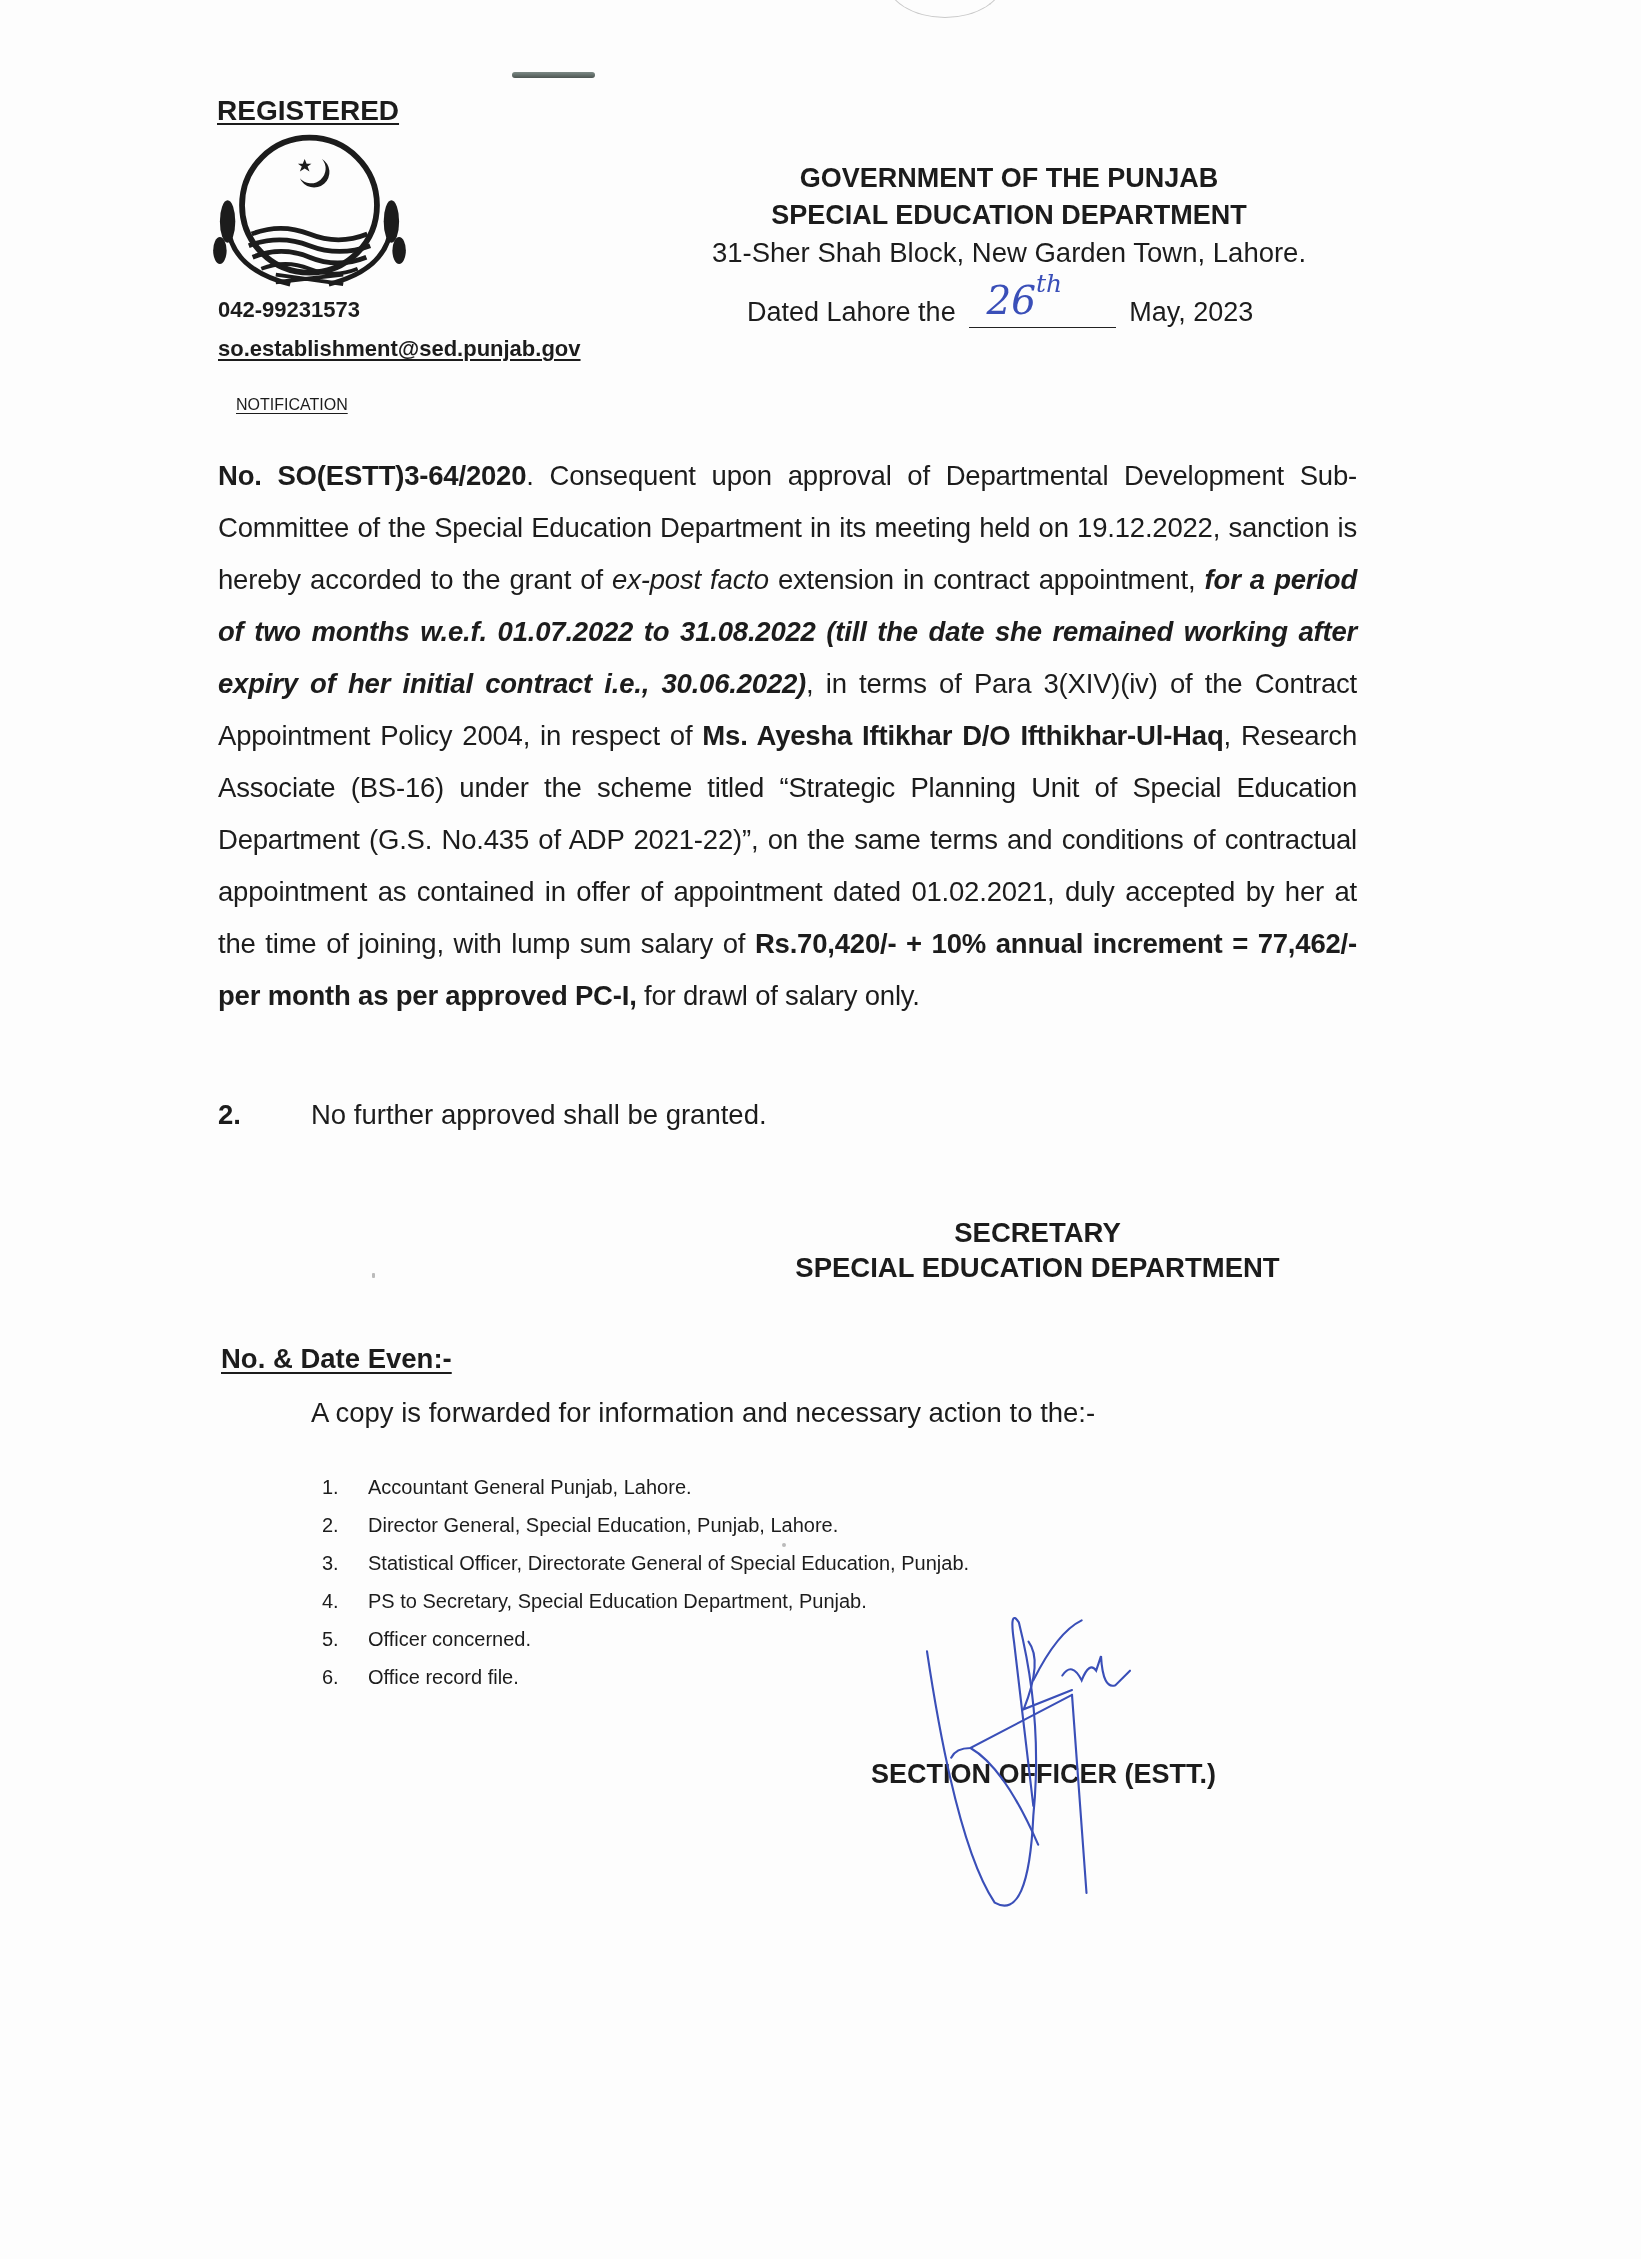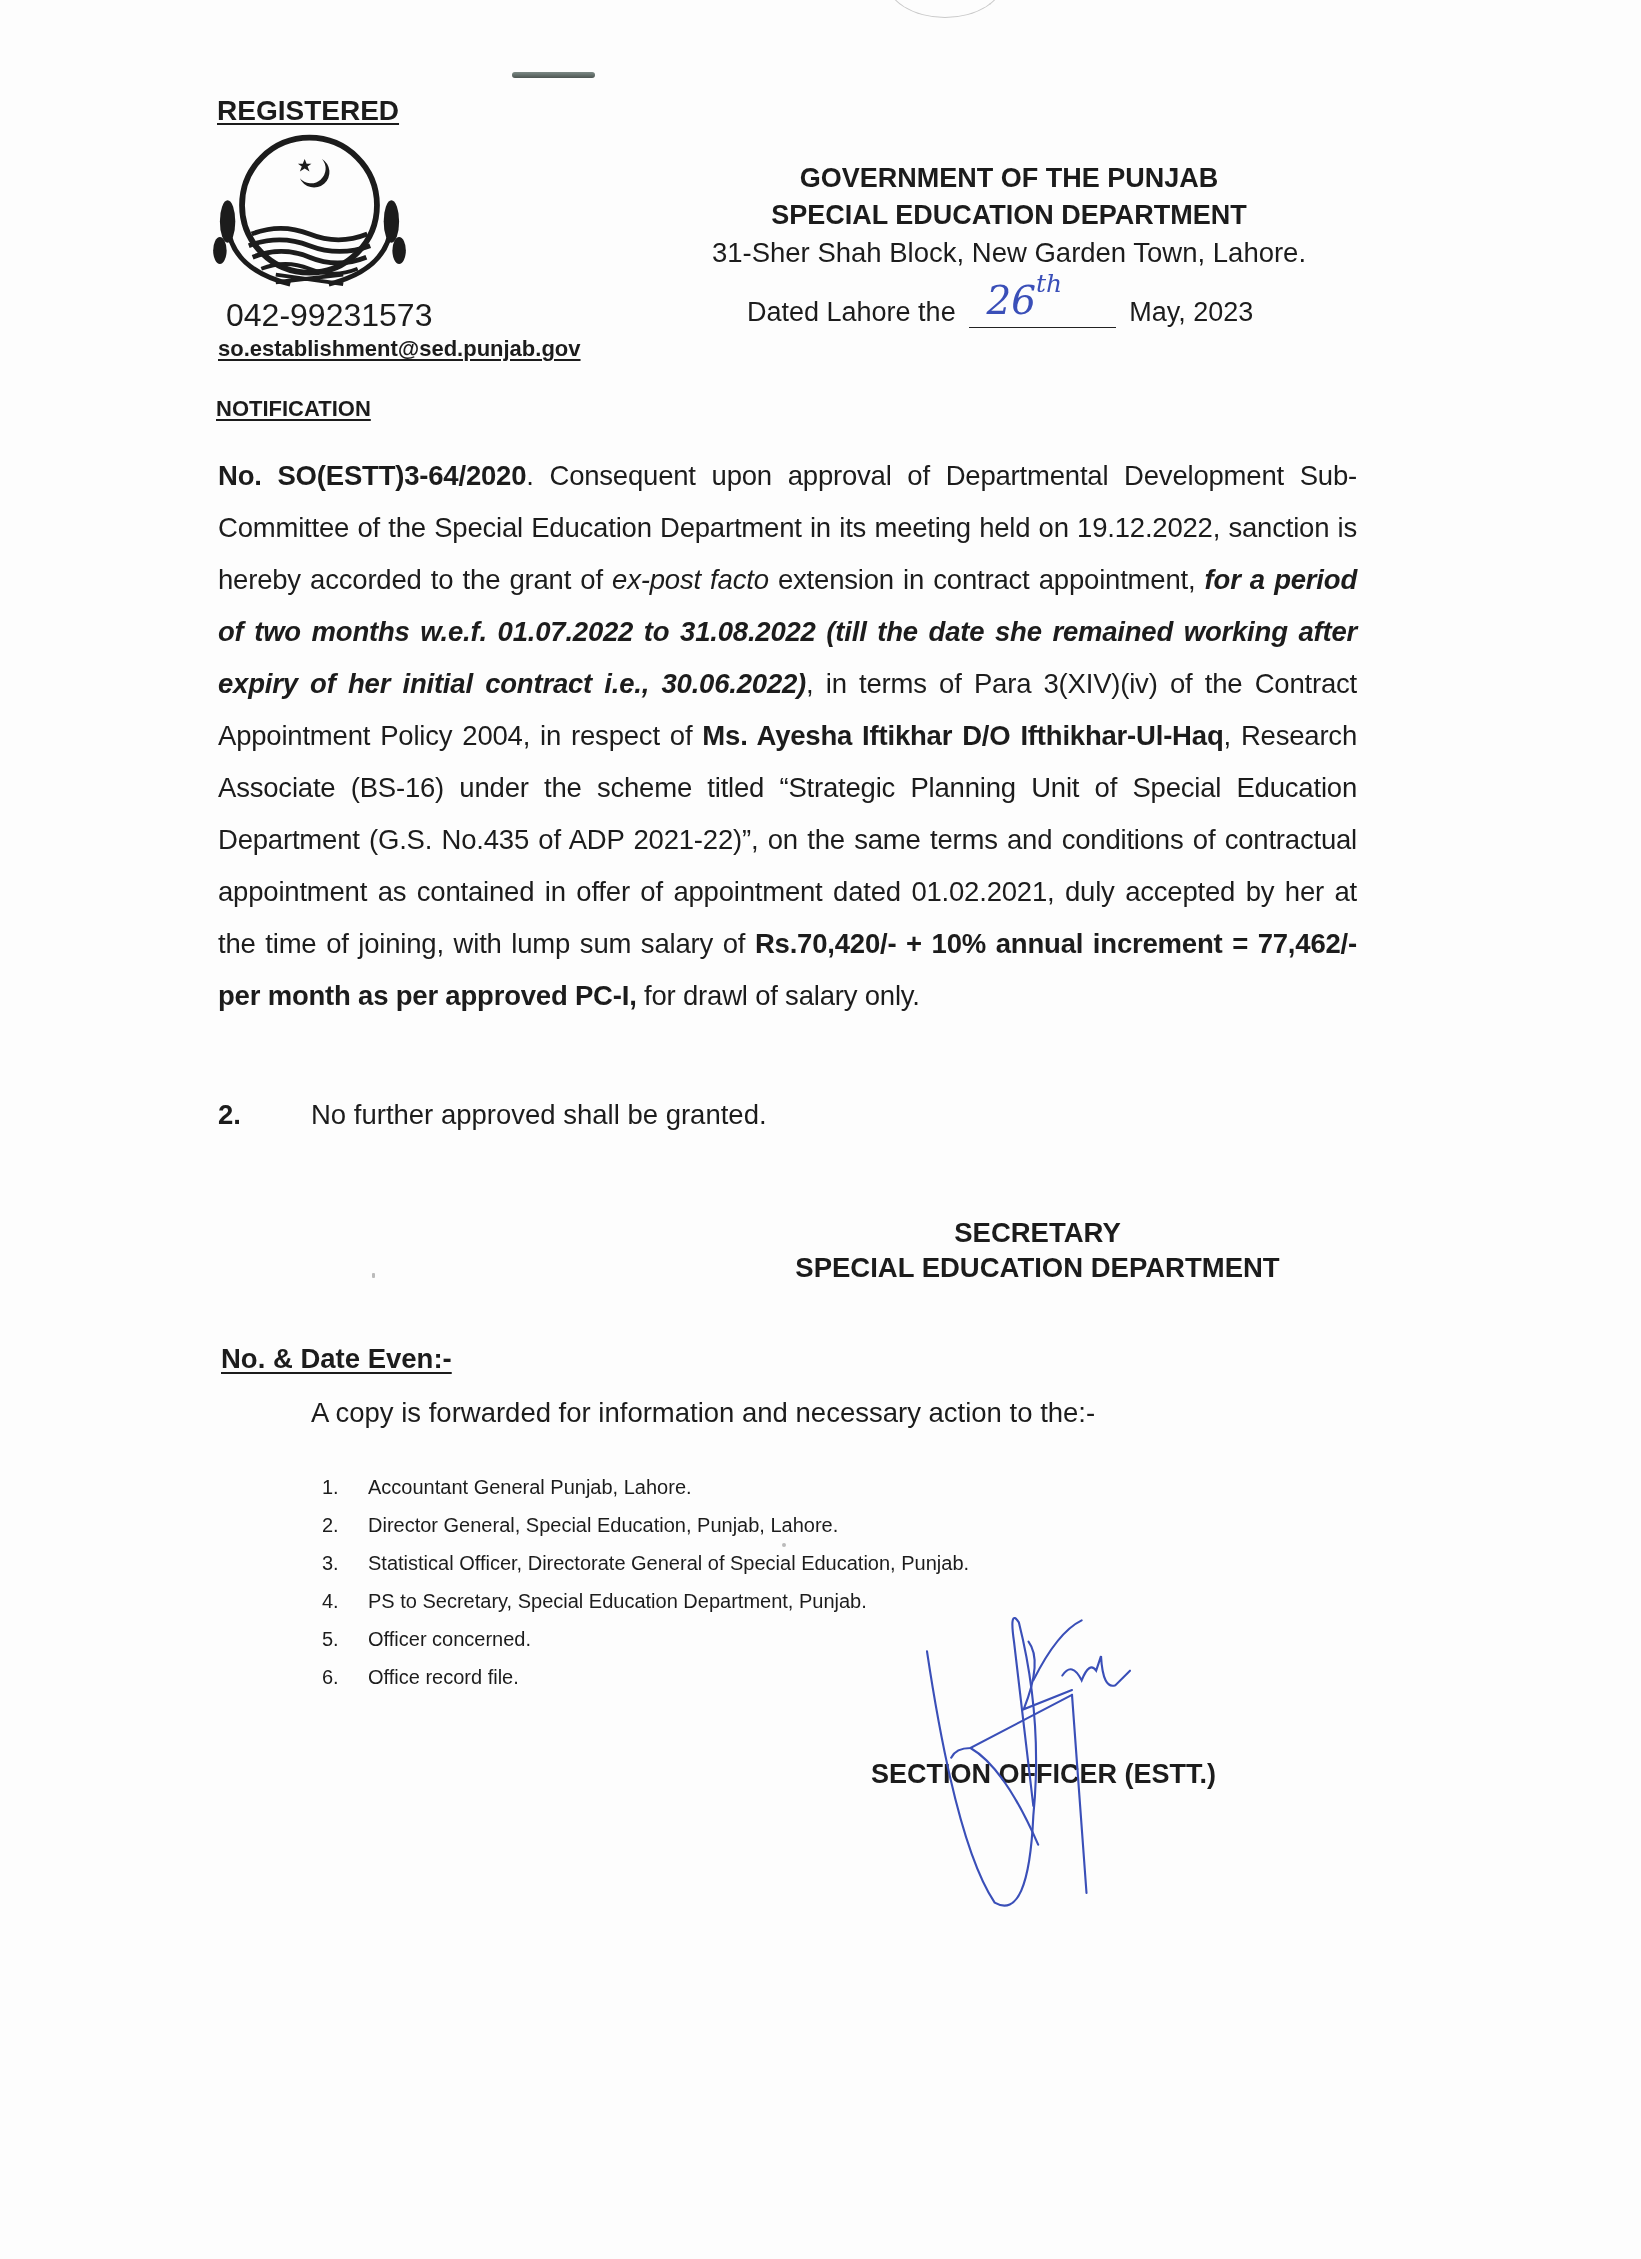--- a/index.html
+++ b/index.html
@@ -16,21 +16,21 @@
   }
   .staple {
     position: absolute; left: 512px; top: 72px; width: 83px; height: 5.8px;
     background: linear-gradient(#7d8a86, #4d5652); border-radius: 2.9px;
   }
   .registered {
     left: 217px; top: 95px; font-size: 28px; font-weight: bold;
     text-decoration: underline; text-underline-offset: 2.9px;
   }
   .emblem { left: 208px; top: 130px; width: 203px; height: 159px; }
-  .phone { left: 226px; top: 297px; font-size: 32px; font-weight: normal; }
+  .phone { left: 218px; top: 297px; font-size: 22px; font-weight: bold; }
   .email {
     left: 218px; top: 336px; font-size: 22px; font-weight: bold;
     text-decoration: underline; text-underline-offset: 2.9px;
   }
   .header-block {
     left: 666px; top: 133px; width: 686px; text-align: center; margin-top: 27px;
   }
   .header-block .l1, .header-block .l2 { font-size: 27px; font-weight: bold; line-height: 37px; }
   .header-block .l3 { font-size: 27.5px; line-height: 37px; }
   .dated {
@@ -39,21 +39,21 @@
   .date-blank {
     display: inline-block; width: 147px; height: 29px;
     border-bottom: 1.9px solid #222; margin: 0 5.8px; position: relative; vertical-align: bottom;
   }
   .handwrite {
     position: absolute; left: 17.4px; top: -21px; font-family: "DejaVu Serif", serif;
     font-style: italic; font-size: 39px; color: #3a4fb8; text-align: right;
   }
   .handwrite sup { font-size: 25px; position: relative; top: -7.7px; }
   .notif-title {
-    left: 216px; top: 396px; font-size: 22px; font-weight: bold;
+    left: 236px; top: 396px; font-size: 16px; font-weight: normal;
     text-decoration: underline; text-underline-offset: 2.9px;
   }
   .body-para {
     left: 218px; top: 450px; width: 1139px;
     font-size: 27.5px; line-height: 52px; text-align: justify;
     letter-spacing: -0.2px;
   }
   .body-para b { font-weight: bold; }
   .para2 { left: 218px; top: 1099px; font-size: 27.5px; }
   .para2 .num { font-weight: bold; display: inline-block; width: 93px; }

